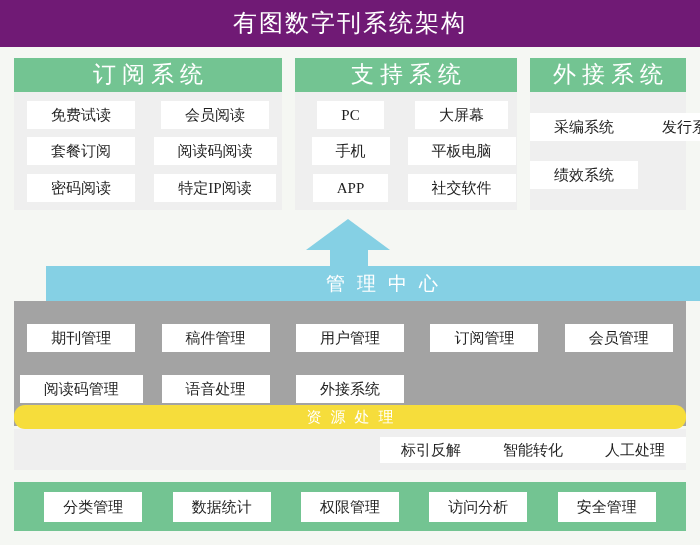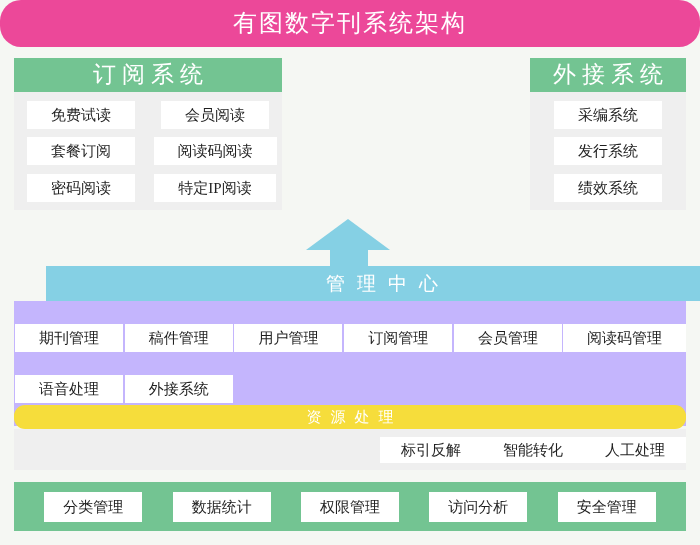--- a/index.html
+++ b/index.html
@@ -4,37 +4,37 @@
 <style>
   html,body { margin:0; padding:0; }
   .page {
     position:relative; width:700px; height:545px;
     background:#f5f7f3; overflow:hidden;
     font-family:"Liberation Serif","DejaVu Serif",serif;
   }
   
   .title-bar {
     position:absolute; left:0; top:0; width:700px; height:47px;
-    background:#ec4899; color:#ffffff; text-align:center;
-    font-size:24px; line-height:47px; letter-spacing:2px; font-weight:500;border-radius:21px;
+    background:#701a75; color:#ffffff; text-align:center;
+    font-size:24px; line-height:47px; letter-spacing:2px; font-weight:500;
   }
   
   .panel { position:absolute; top:58px; height:152px; background:#efefef; }
   .panel-sub { left:14px;  width:268px; }
   .panel-sup { left:295px; width:222px; }
   .panel-ext { left:530px; width:156px; }
   .panel-header {
     height:34px; line-height:34px; background:#73c492; color:#ffffff;
     text-align:center; font-size:23px; letter-spacing:6px; text-indent:6px;
   }
   .panel-body {
     display:grid; height:118px; align-content:space-evenly; justify-items:center;
   }
   .grid-2 { grid-template-columns:1fr 1fr; }
-  .grid-1 { grid-template-columns:1fr; }
+  .grid-1 { grid-template-columns:1fr 1fr; }
   .node {
     background:#ffffff; height:28px; line-height:28px; padding:0 24px;
     font-size:15px; color:#1f1f1f; text-align:center; white-space:nowrap;
     box-sizing:content-box;
   }
   
   .arrow-head {
     position:absolute; left:306px; top:219px; width:0; height:0;
     border-left:42px solid transparent; border-right:42px solid transparent;
     border-bottom:31px solid #85d0e4;
@@ -44,22 +44,22 @@
     background:#85d0e4;
   }
   
   .mgmt-header {
     position:absolute; left:14px; top:266px; width:672px; height:35px;
     background:#85d0e4; color:#ffffff; text-align:center;
     font-size:19px; line-height:35px; letter-spacing:12px; text-indent:12px;margin-left:32px;
   }
   .mgmt-body {
     position:absolute; left:14px; top:301px; width:672px; height:125px;
-    background:#c4b5fd;
-    display:grid; grid-template-columns:repeat(6,1fr);
+    background:#a3a3a3;
+    display:grid; grid-template-columns:repeat(5,1fr);
     align-content:space-evenly; justify-items:center;
   }
   
   .res-header {
     position:absolute; left:14px; top:405px; width:672px; height:24px;
     background:#f6dd3b; color:#ffffff; text-align:center;
     font-size:15px; line-height:24px; letter-spacing:9px; text-indent:9px;border-radius:11px;
   }
   .res-body {
     position:absolute; left:14px; top:429px; width:672px; height:41px;
@@ -87,20 +87,31 @@
     <div class="panel-body grid-2">
       <div class="node">免费试读</div>
       <div class="node">会员阅读</div>
       <div class="node">套餐订阅</div>
       <div class="node">阅读码阅读</div>
       <div class="node">密码阅读</div>
       <div class="node">特定IP阅读</div>
     </div>
   </section>
 
+  <section class="panel panel-sup">
+    <div class="panel-header">支持系统</div>
+    <div class="panel-body grid-2">
+      <div class="node">PC</div>
+      <div class="node">大屏幕</div>
+      <div class="node">手机</div>
+      <div class="node">平板电脑</div>
+      <div class="node">APP</div>
+      <div class="node">社交软件</div>
+    </div>
+  </section>
 
   <section class="panel panel-ext">
     <div class="panel-header">外接系统</div>
     <div class="panel-body grid-1">
       <div class="node">采编系统</div>
       <div class="node">发行系统</div>
       <div class="node">绩效系统</div>
     </div>
   </section>
 

